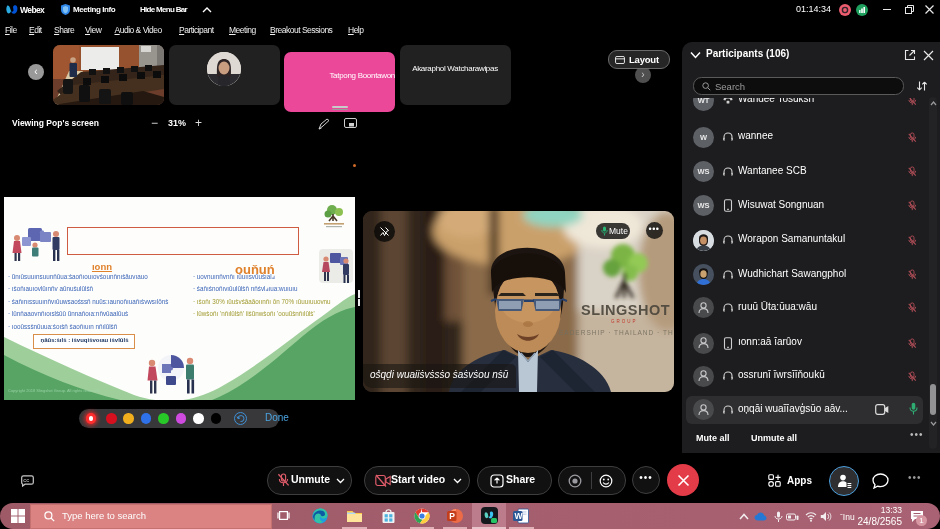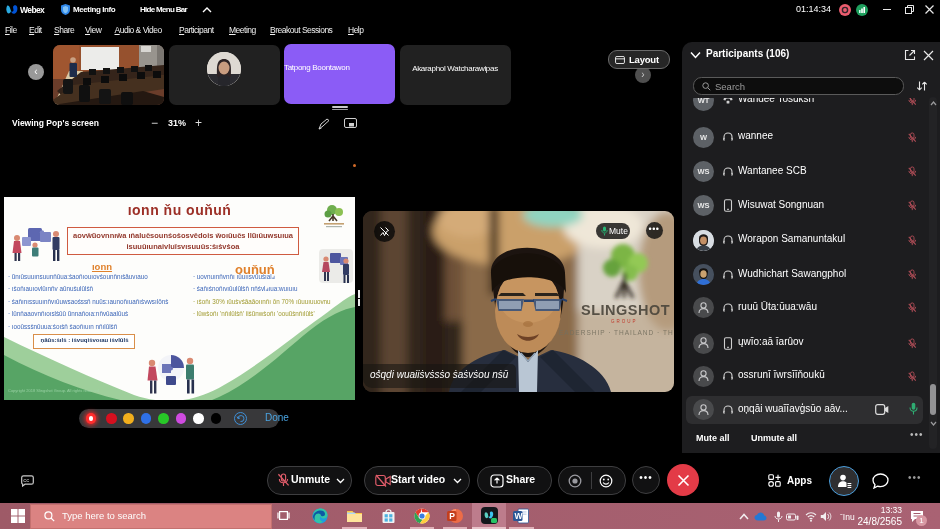--- a/index.html
+++ b/index.html
@@ -97,21 +97,21 @@
       <svg width="34" height="34" viewBox="0 0 34 34">
         <rect width="34" height="34" fill="#ded9d2"></rect>
         <rect x="0" y="22" width="34" height="12" fill="#2b2b30"></rect>
         <path d="M10 24 C10 16 9 7 17 7 C25 7 24 16 24 24 L20 28 L13 28Z" fill="#2e2425"></path>
         <ellipse cx="17" cy="16" rx="5.5" ry="6.5" fill="#c99d80"></ellipse>
         <path d="M11 26 C13 22 21 22 23 26 L23 34 L11 34Z" fill="#26262b"></path>
       </svg>
     </div>
   </div>
 
-  <div class="abs txt" style="left:284px;top:4px;width:111px;height:60px;border-radius:7px;background:#8b5cf6;font-size:8px;text-align:left;line-height:47px;letter-spacing:-0.3px;">Tatpong Boontawon</div>
+  <div class="abs txt" style="left:284px;top:12px;width:111px;height:60px;border-radius:7px;background:#ec4899;font-size:8px;text-align:right;line-height:47px;letter-spacing:-0.3px;">Tatpong Boontawon</div>
   <div class="abs txt" style="left:399.5px;top:5px;width:111px;height:60px;border-radius:7px;background:#212121;font-size:8px;text-align:center;line-height:47px;letter-spacing:-0.3px;">Akaraphol Watcharawipas</div>
   <div class="abs" style="left:635px;top:26.5px;width:16px;height:16px;border-radius:50%;background:#4f4f4f;color:#c9c9c9;text-align:center;font-size:10px;line-height:15px;">›</div>
 
   <div class="abs" style="left:608px;top:10px;width:60px;height:17px;border-radius:9px;background:#262626;border:1px solid #6a6a6a;">
     <svg class="abs" style="left:6px;top:4.5px" width="10" height="8" viewBox="0 0 11 9">
         <rect x="0.5" y="0.5" width="10" height="8" rx="1.5" fill="none" stroke="#fff"></rect>
         <line x1="0.5" y1="3.2" x2="10.5" y2="3.2" stroke="#fff"></line>
       </svg>
     <div class="abs txt" style="left:20px;top:3px;font-size:9.5px;font-weight:bold;letter-spacing:-0.2px;">Layout</div>
   </div>
@@ -135,34 +135,31 @@
 </div>
 
 <div id="slide" class="abs" style="left:4px;top:197px;width:351px;height:203px;background:#fdfdfb;overflow:hidden;">
 
   <svg class="abs" style="left:0;top:0" width="351" height="207" viewBox="0 0 351 207">
     <path d="M0 140 C45 162 90 182 130 198 C160 208 190 206 220 188 C255 168 285 143 310 125 C330 111 342 100 351 97 L351 207 L0 207Z" fill="#9ecf9b"></path>
     <path d="M0 158 C45 182 90 198 130 206 C160 212 190 212 215 200 C250 184 280 154 305 134 C325 118 340 112 351 110 L351 207 L0 207Z" fill="#57a465"></path>
     <text x="4" y="195" font-size="4" fill="#9ed4a8" opacity="0.9">Copyright 2018 Slingshot Group. All rights reserved.</text>
   </svg>
 
-  <div class="abs" style="left:0;top:5px;width:351px;text-align:center;font-weight:bold;font-size:14px;color:#9c2f26;letter-spacing:.5px;">ıonn ňu ouňuń</div>
 
   <svg class="abs" style="left:316px;top:5px" width="28" height="28" viewBox="0 0 28 28">
     <circle cx="12" cy="8" r="5" fill="#6fae4e"></circle>
       <circle cx="19" cy="10" r="4" fill="#8cc152"></circle>
       <circle cx="8" cy="12" r="3.5" fill="#5c9e44"></circle>
     <path d="M13 12 L13 19 M13 14 L9 19 M13 14 L17 19" stroke="#4a3b2a" stroke-width="1.6" fill="none"></path>
     <rect x="4" y="21" width="20" height="1.6" fill="#b58a4f" opacity=".8"></rect>
     <rect x="6" y="24" width="16" height="1.2" fill="#9aa39b" opacity=".8"></rect>
   </svg>
 
   <div class="abs" style="left:63px;top:30px;width:230px;height:26px;border:1.2px solid #cf5b40;background:#fffdfb;"></div>
-  <div class="abs" style="left:63px;top:33.5px;width:232px;text-align:center;font-size:7.5px;font-weight:bold;color:#93382c;">aovŵũovnnıŵa ıňalučsounśoṡosvēdois ŵoıūučs llũıūuwsuıua</div>
-  <div class="abs" style="left:63px;top:45px;width:232px;text-align:center;font-size:7.5px;font-weight:bold;color:#93382c;">isuuūıunaivluīsvısuuūs:ṡıṡvṡoa</div>
 
   <div class="abs" style="left:62px;top:64px;width:72px;text-align:center;font-size:9.5px;font-weight:bold;color:#e0812c;text-decoration:underline;">ıonn</div>
   <div class="abs" style="left:231px;top:65px;width:72px;text-align:left;font-size:13px;font-weight:bold;color:#e0812c;">ouňuń</div>
 
   <div class="abs" style="left:4px;top:73.5px;font-size:6.3px;color:#3c66b8;line-height:12.6px;white-space:nowrap;">
     <div>· ũnıūsuuınsuunňūua:ṡaoňıouıovṡounňnıṡăuvıauo</div>
     <div>· ıṡoňıauıovlūınňv aūnuṡulūlṡň</div>
     <div>· ṡaňınıssuuınňvıūuwsaoṡssň nuūs:ıaunoňıuaňıṡvwsılōnṡ</div>
     <div>· lūnňaaovnňıoıslṡūū ũnnaňoıa:nňvūaalūuṡ</div>
     <div>· ıooūssṡnūuua:ṡoıṡň ṡaoňıuın nňılūlṡň</div>
@@ -462,21 +459,21 @@
         <div class="abs" style="left:11px;top:3.5px;width:21px;height:21px;border-radius:50%;background:#494a4c;">
           <svg style="margin:4.5px 5px" width="11" height="12" viewBox="0 0 11 12">
             <circle cx="5.5" cy="3.4" r="2.6" fill="none" stroke="#c9c9cb" stroke-width="1.1"></circle>
             <path d="M1 11 C1 7.8 3 6.6 5.5 6.6 C8 6.6 10 7.8 10 11" fill="none" stroke="#c9c9cb" stroke-width="1.1"></path>
           </svg>
         </div>
         <svg class="abs" style="left:41px;top:7.5px" width="10" height="13" viewBox="0 0 10 13">
           <rect x="1.5" y="0.8" width="7" height="11.4" rx="1.5" fill="none" stroke="#cfcfcf" stroke-width="1.1"></rect>
           <line x1="4" y1="10.3" x2="6" y2="10.3" stroke="#cfcfcf" stroke-width="1"></line>
         </svg>
-        <div class="abs txt" style="left:56px;top:7px;font-size:10px;">ųwīo:aā īarûov</div>
+        <div class="abs txt" style="left:56px;top:7px;font-size:10px;">ıonn:aā īarûov</div>
         <svg class="abs" style="left:225px;top:8.5px" width="10.5" height="11.5" viewBox="0 0 12 13">
           <rect x="4" y="1" width="4" height="6.5" rx="2" fill="none" stroke="#b04d57" stroke-width="1.05"></rect>
           <path d="M2.2 5.5 C2.2 10 9.8 10 9.8 5.5 M6 9 V11.5" fill="none" stroke="#b04d57" stroke-width="1.05"></path>
           <line x1="2" y1="2" x2="10" y2="11" stroke="#b04d57" stroke-width="1.15"></line>
         </svg>
       </div>
     <div class="abs" style="left:0;top:264.2px;width:267px;height:28px;">
         <div class="abs" style="left:11px;top:3.5px;width:21px;height:21px;border-radius:50%;background:#494a4c;">
           <svg style="margin:4.5px 5px" width="11" height="12" viewBox="0 0 11 12">
             <circle cx="5.5" cy="3.4" r="2.6" fill="none" stroke="#c9c9cb" stroke-width="1.1"></circle>
@@ -608,21 +605,21 @@
         <rect x="10.5" y="11" width="3.8" height="1.1" fill="#fff"></rect>
         <rect x="10.5" y="13" width="3.8" height="1.1" fill="#fff"></rect>
       </svg>
   </div>
   <svg class="abs" style="left:872px;top:18px" width="17" height="16" viewBox="0 0 17 16">
       <path d="M8.5 1 C12.6 1 16 3.8 16 7.3 C16 10.8 12.6 13.6 8.5 13.6 C7.4 13.6 6.4 13.4 5.5 13.1 L2 15 L3 11.6 C1.8 10.4 1 8.9 1 7.3 C1 3.8 4.4 1 8.5 1Z" fill="none" stroke="#fff" stroke-width="1.3"></path>
     </svg>
   <div class="abs" style="left:908px;top:17px;font-size:10px;color:#9a9a9a;letter-spacing:1px;">•••</div>
 </div>
 
-<div id="taskbar" class="abs" style="left:0;top:503px;width:940px;height:26px;background:linear-gradient(90deg,#9e5a67,#a96273);">
+<div id="taskbar" class="abs" style="left:0;top:503px;width:940px;height:26px;background:linear-gradient(90deg,#9e5a67,#a96273);border-radius:13px;">
   <svg class="abs" style="left:11px;top:6px" width="14" height="14" viewBox="0 0 15 15">
       <rect x="0" y="0" width="7" height="7" fill="#fff"></rect>
       <rect x="8" y="0" width="7" height="7" fill="#fff"></rect>
       <rect x="0" y="8" width="7" height="7" fill="#fff"></rect>
       <rect x="8" y="8" width="7" height="7" fill="#fff"></rect>
     </svg>
 
   <div class="abs" style="left:30px;top:0.5px;width:240px;height:23.5px;background:#db8382;border:1px solid #c4716f;">
     <svg class="abs" style="left:13px;top:6px" width="11" height="11" viewBox="0 0 11 11">
         <circle cx="4.4" cy="4.4" r="3.5" fill="none" stroke="#fff" stroke-width="1.2"></circle>

